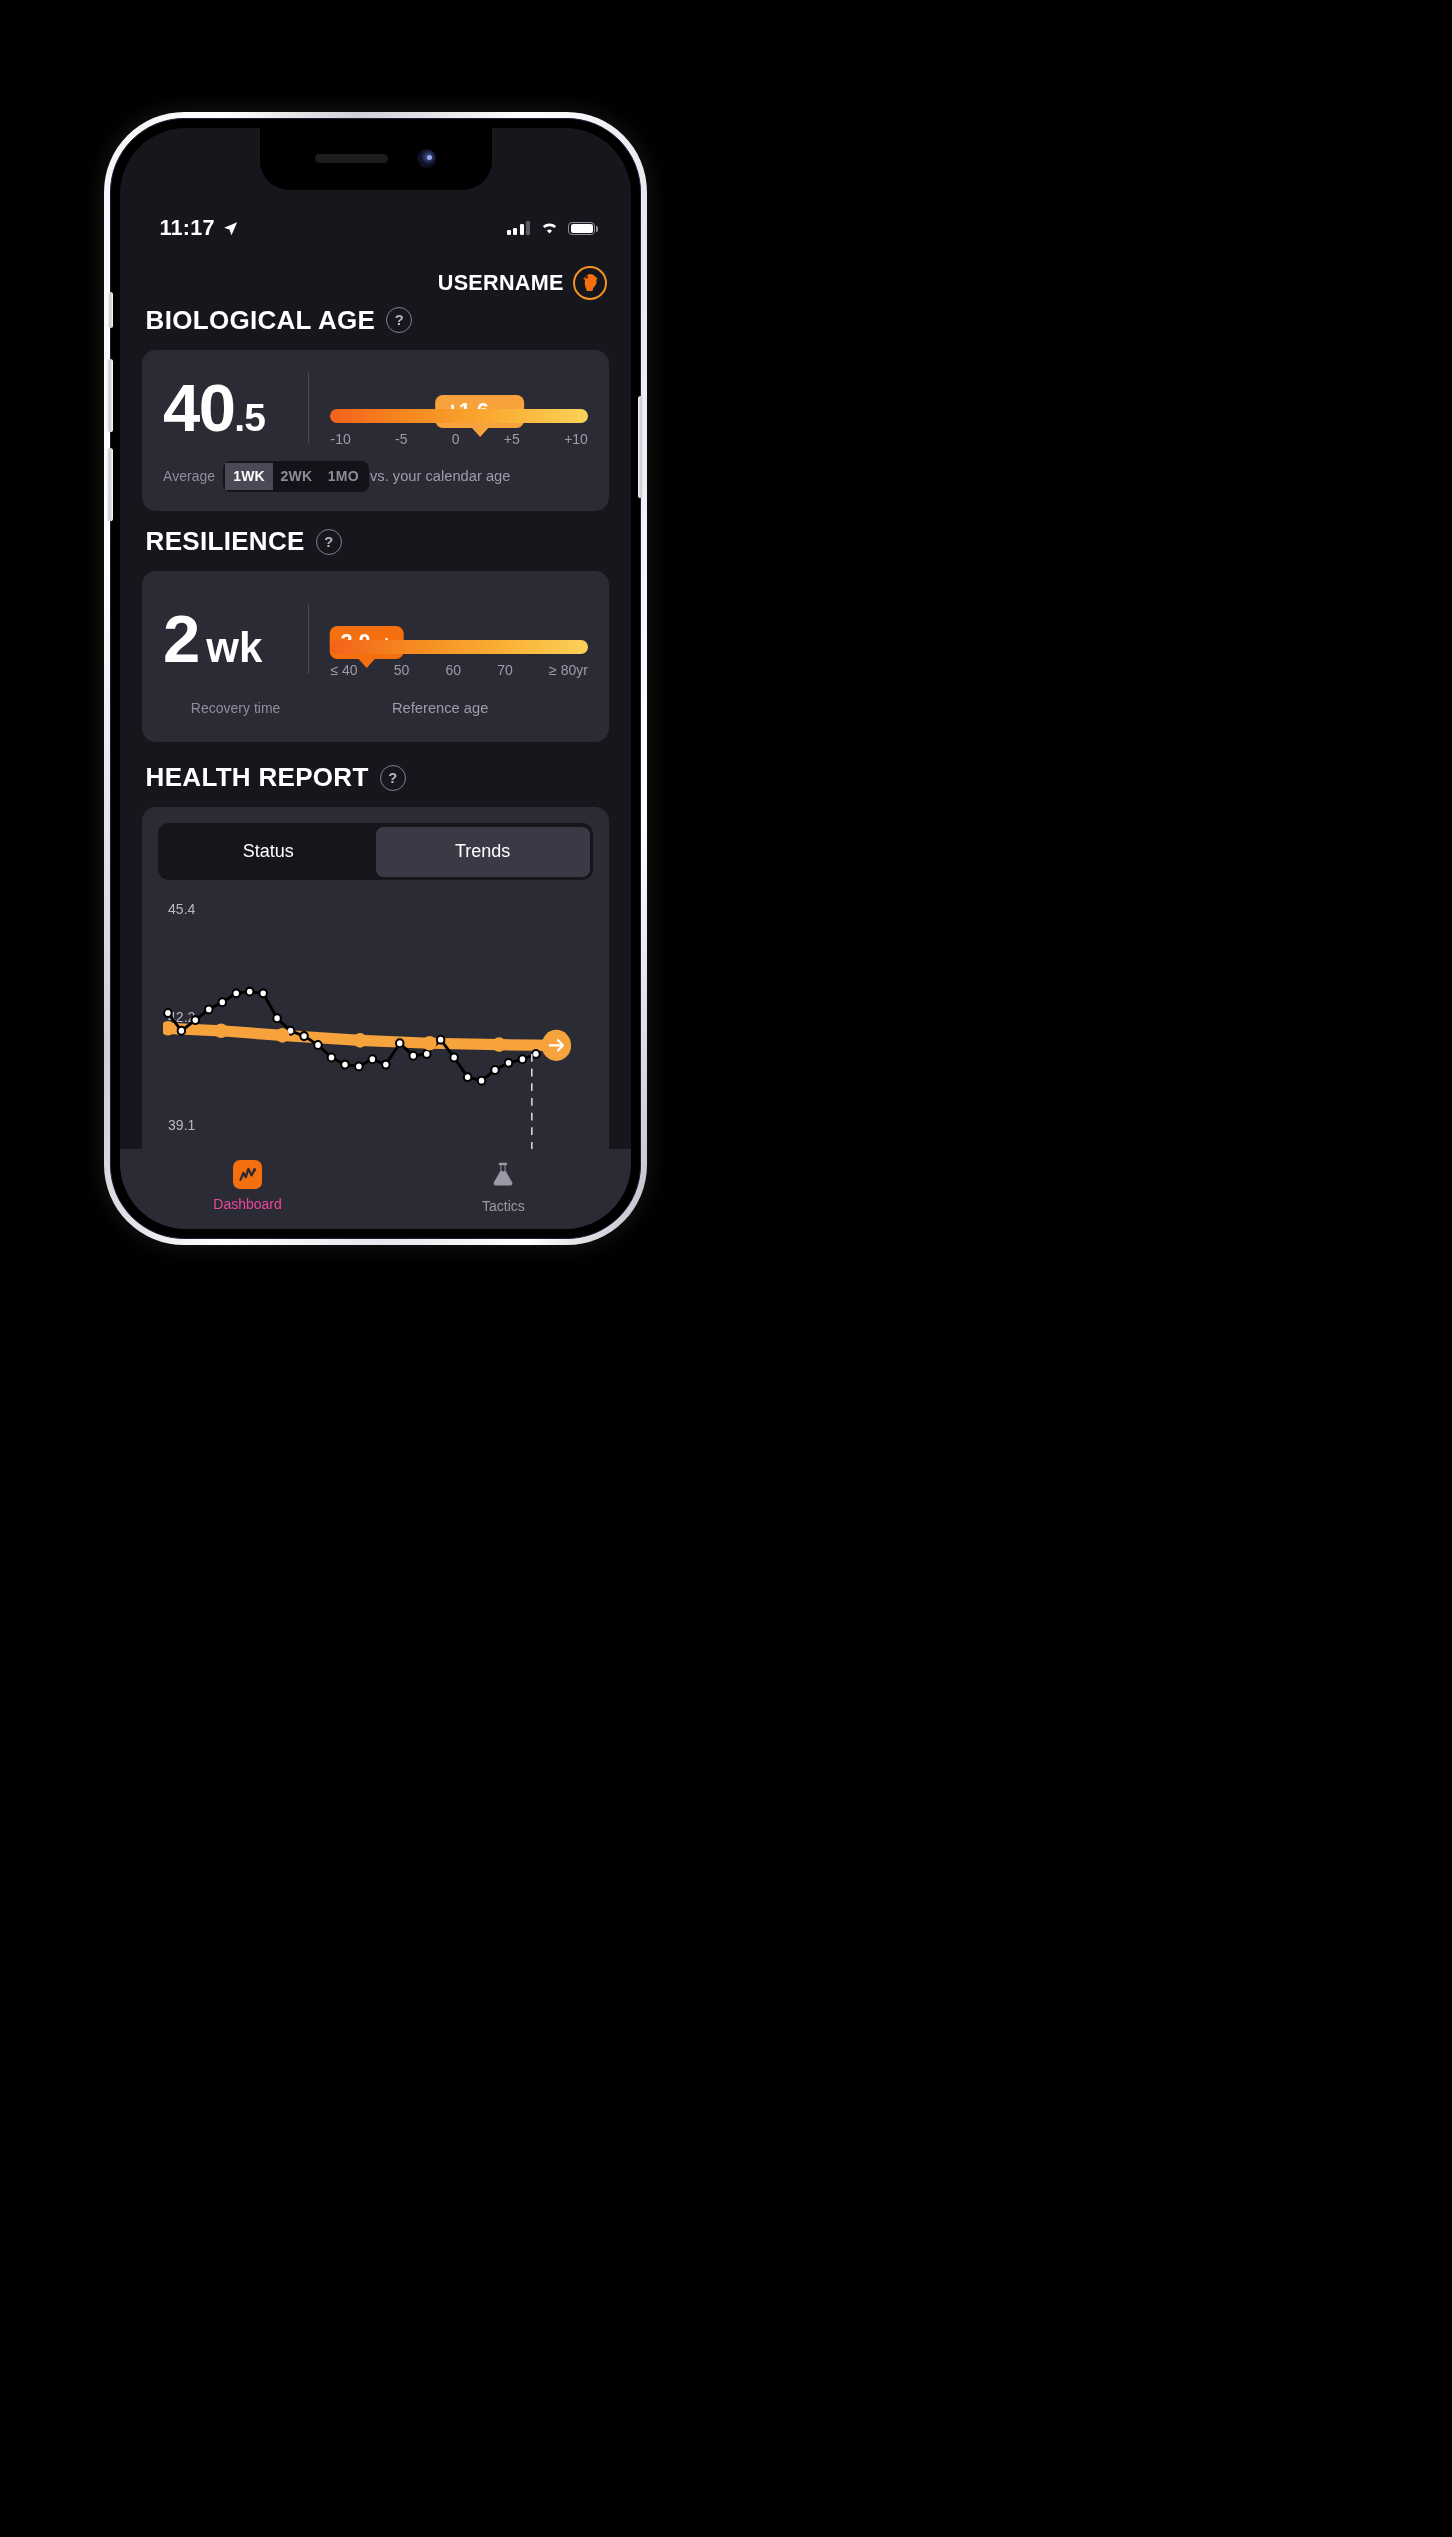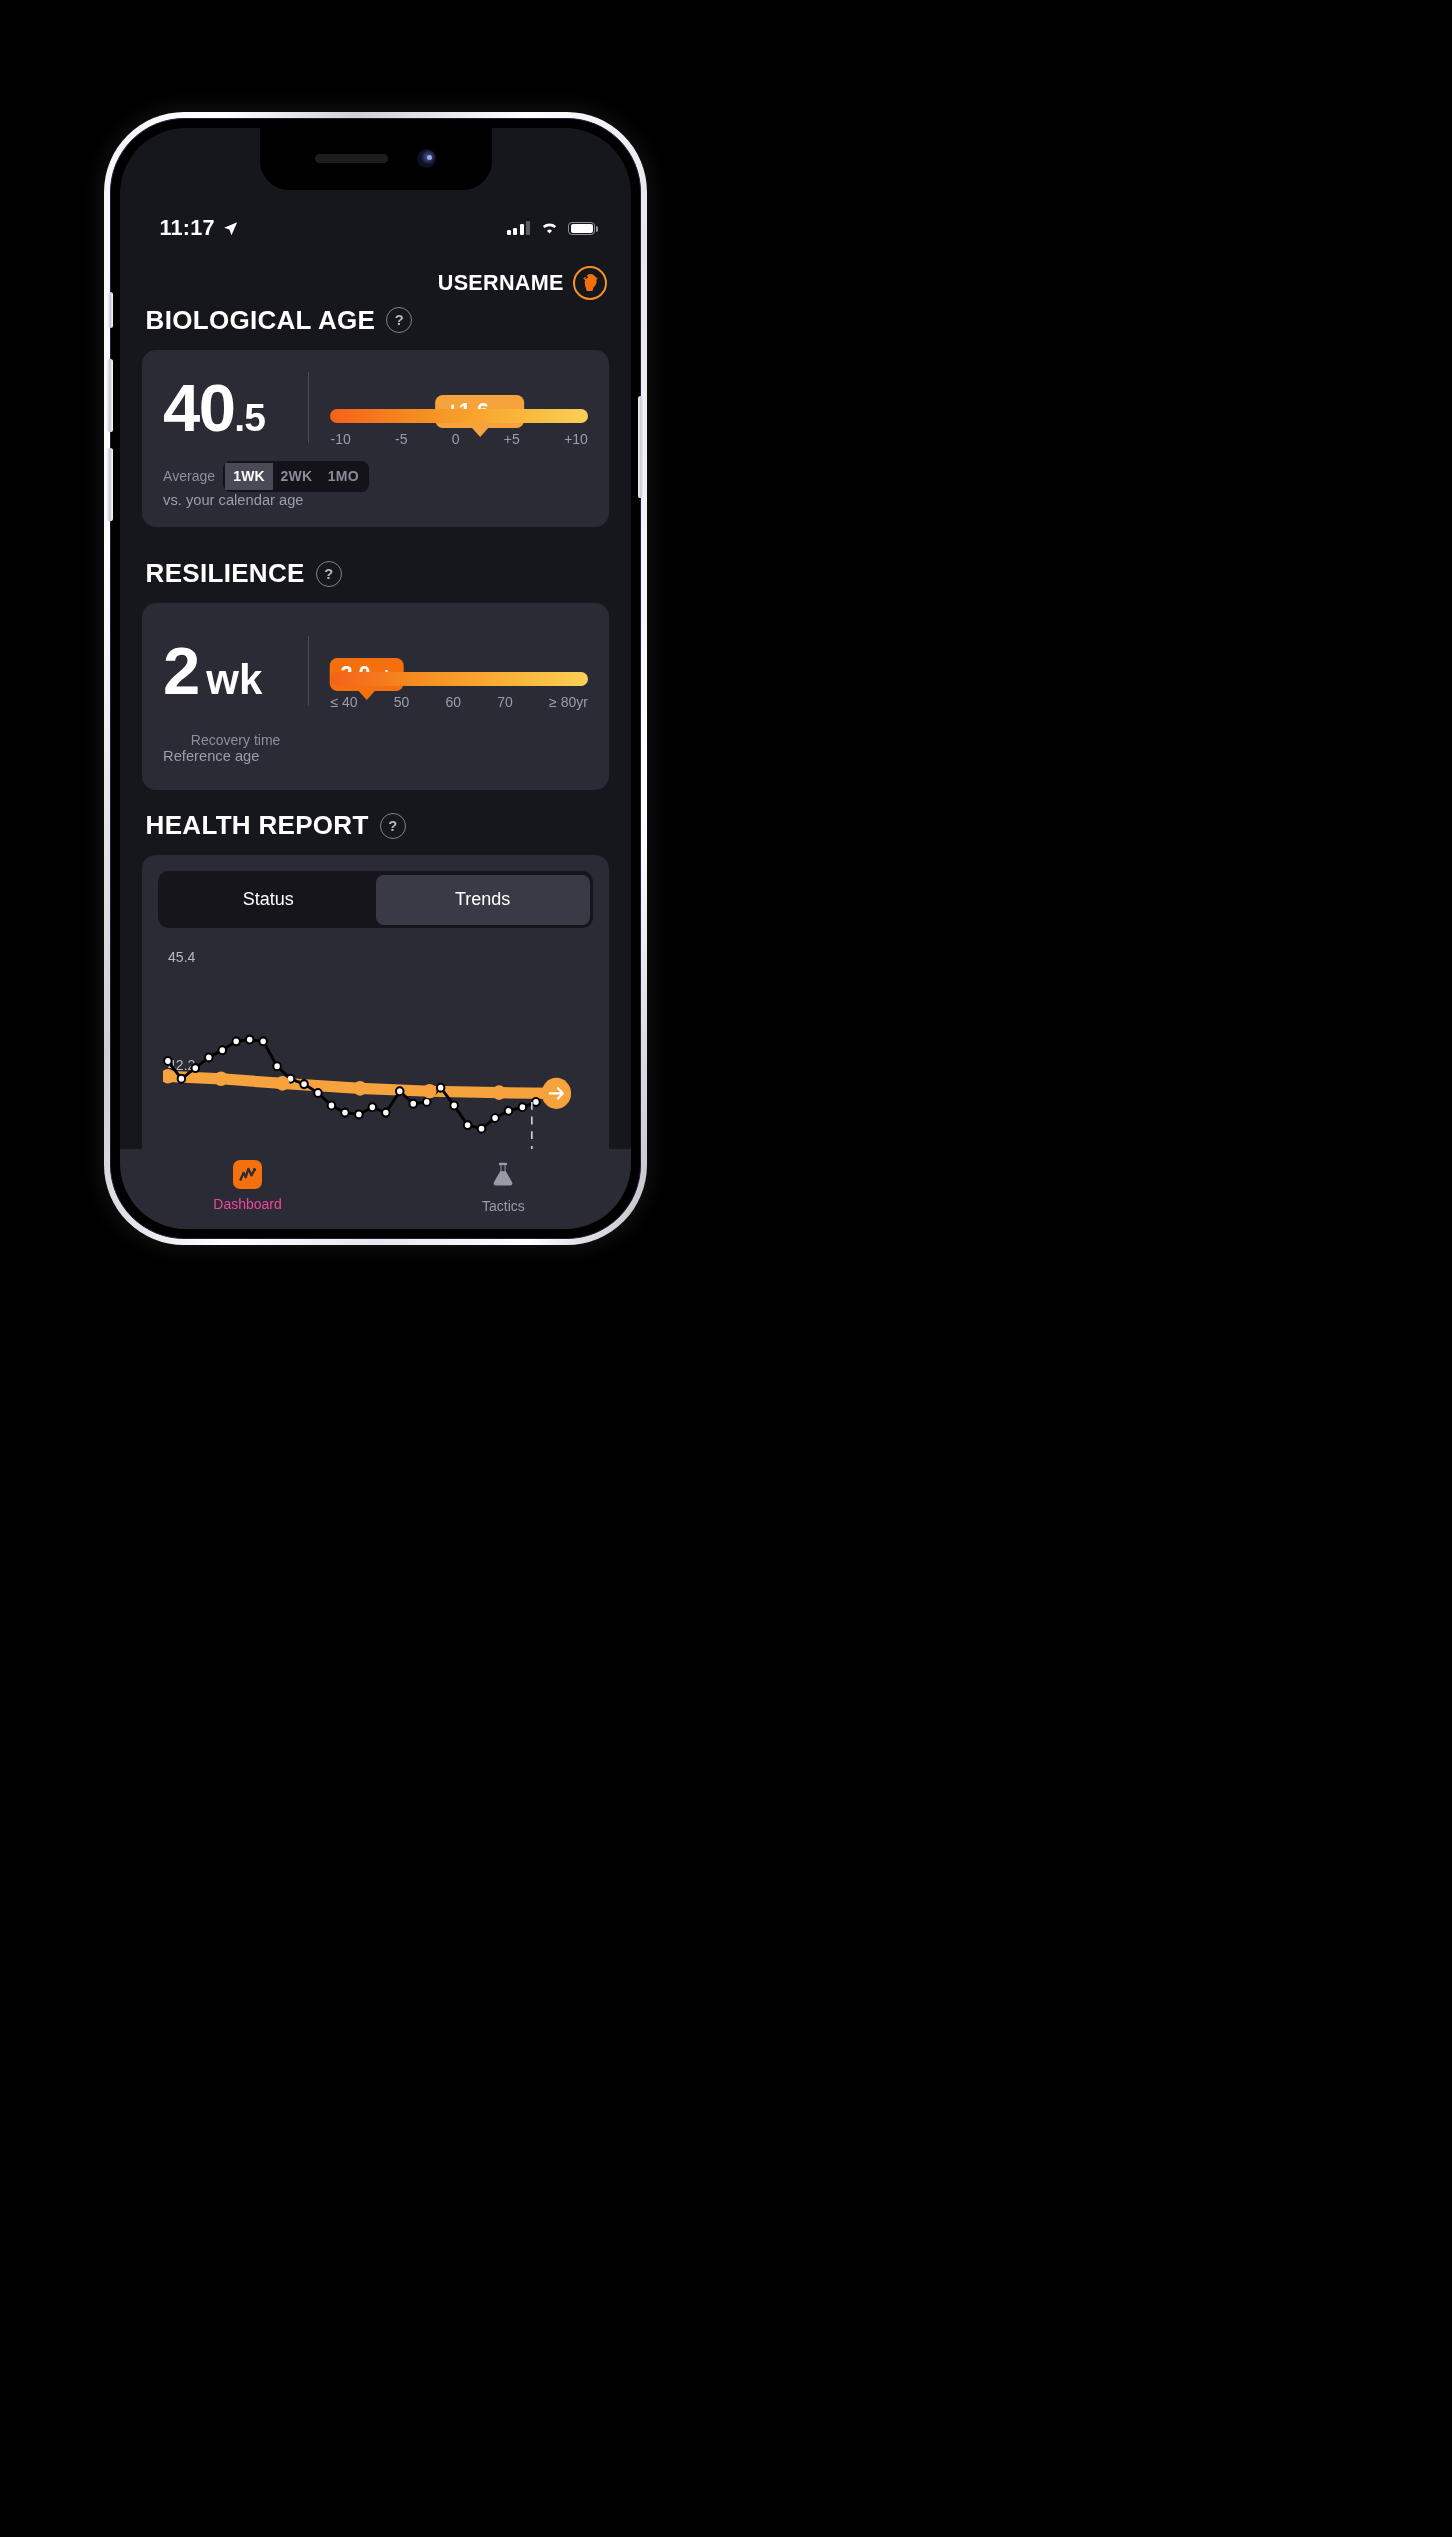--- a/index.html
+++ b/index.html
@@ -119,21 +119,21 @@
     flex:0 0 auto;
   }
 
   .card { background:#2b2b35; border-radius:14px; padding:19px 21px; }
 
   
   .metric-top { display:flex; align-items:stretch; }
   .metric-left { width:145px; flex:0 0 auto; display:flex; align-items:center; }
   .metric-divider { width:1.4px; background:#4a4a57; margin:3.5px 21px 3.5px 0; }
   .metric-right { flex:1; }
-  .metric-bottom { display:flex; align-items:flex-start; margin-top:14px;flex-direction:column; }
+  .metric-bottom { display:flex; align-items:center; margin-top:14px; }
   .metric-bottom-left { width:145px; flex:0 0 auto; display:flex; align-items:center; gap:7.8px; }
   .metric-bottom-right { flex:1; text-align:center; color:#9c9caa; font-size:14.7px; padding-right:15.6px; }
   .muted-label { color:#8e8e9c; font-size:14px; }
 
   #bio-value { color:#fff; font-weight:800; line-height:.9; display:flex; align-items:baseline; }
   #bio-int { font-size:67px; letter-spacing:-1.7px; }
   #bio-dec { font-size:39px; letter-spacing:-0.9px; }
 
   #res-value { color:#fff; font-weight:800; line-height:.92; display:flex; align-items:baseline; gap:6px; }
   #res-num { font-size:67px; }
@@ -296,21 +296,21 @@
                 <span class="seg">
                   <span class="seg-item active">1WK</span>
                   <span class="seg-item">2WK</span>
                   <span class="seg-item">1MO</span>
                 </span>
               </div>
               <div class="metric-bottom-right">vs. your calendar age</div>
             </div>
           </div>
 
-          <div class="section-head" style="margin-top:31px">
+          <div class="section-head" style="margin-top:15px">
             <span class="section-title">RESILIENCE</span>
             <span class="help-icon">?</span>
           </div>
 
           <div class="card" id="res-card" style="padding-top:29px;padding-bottom:26px">
             <div class="metric-top">
               <div class="metric-left">
                 <div id="res-value">
                   <span id="res-num">2</span>
                   <span id="res-unit">wk</span>

